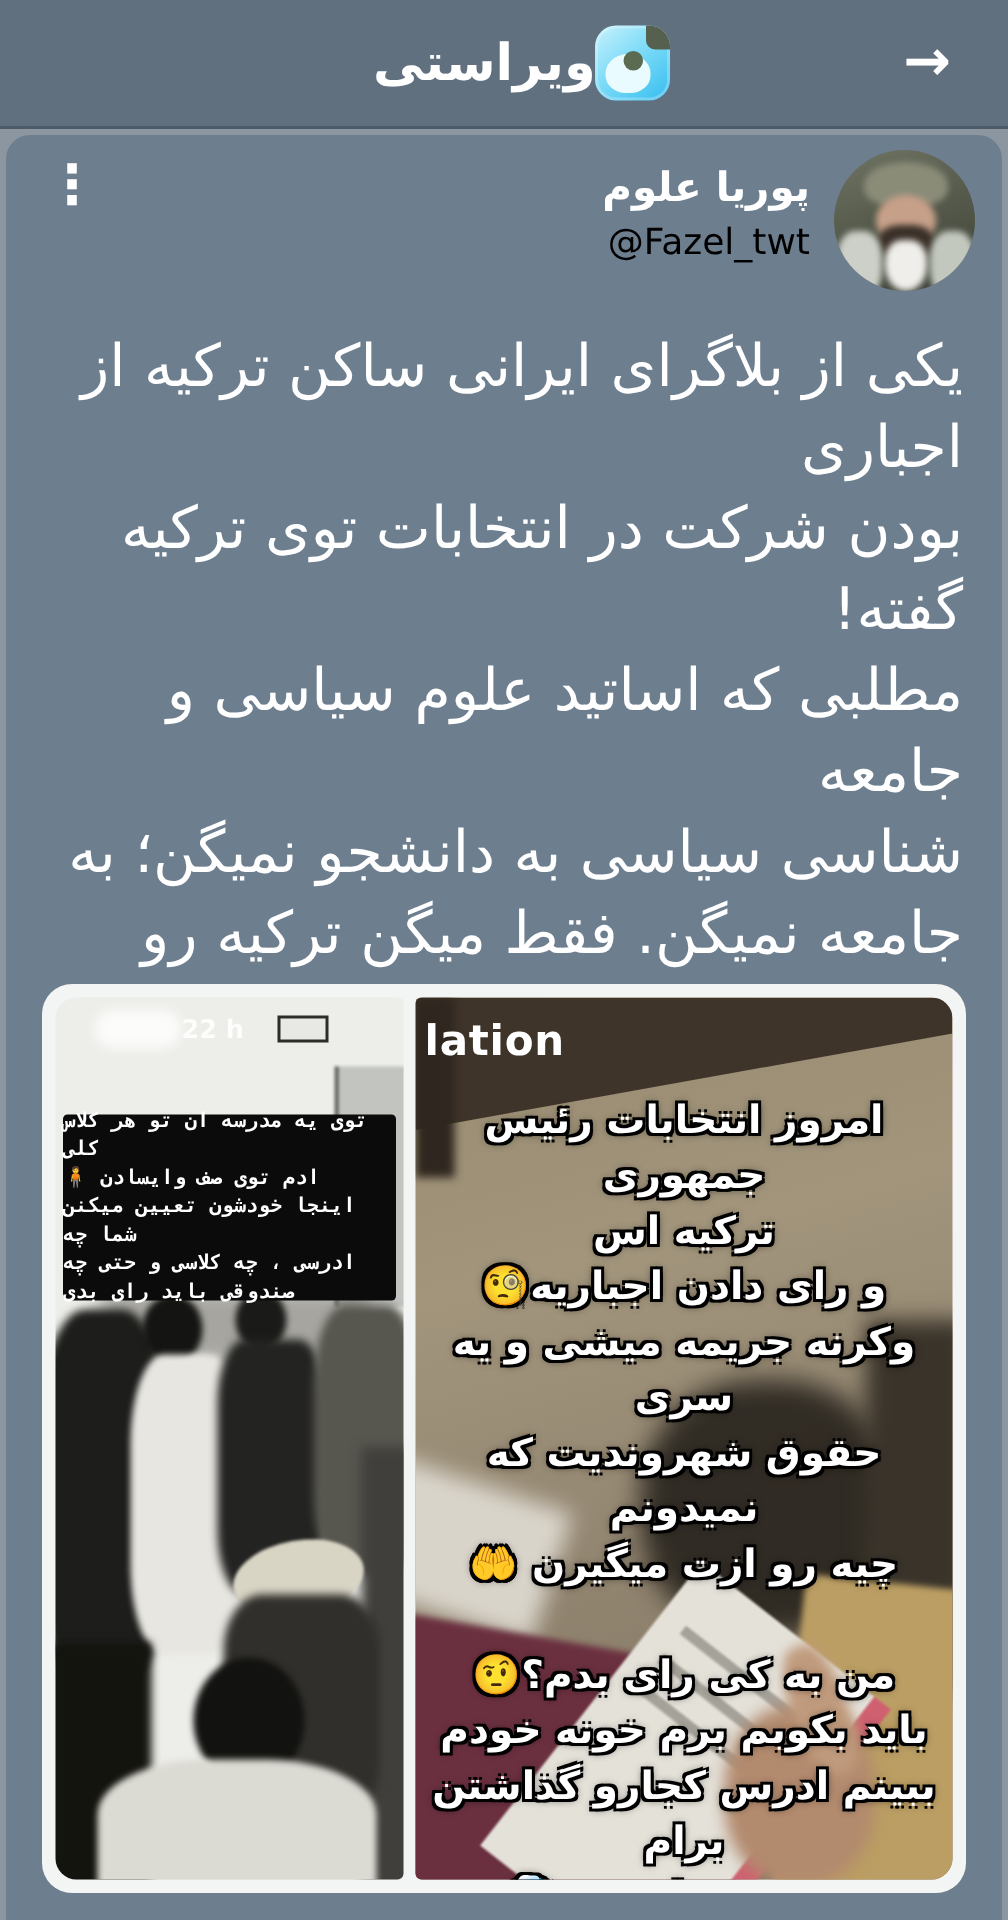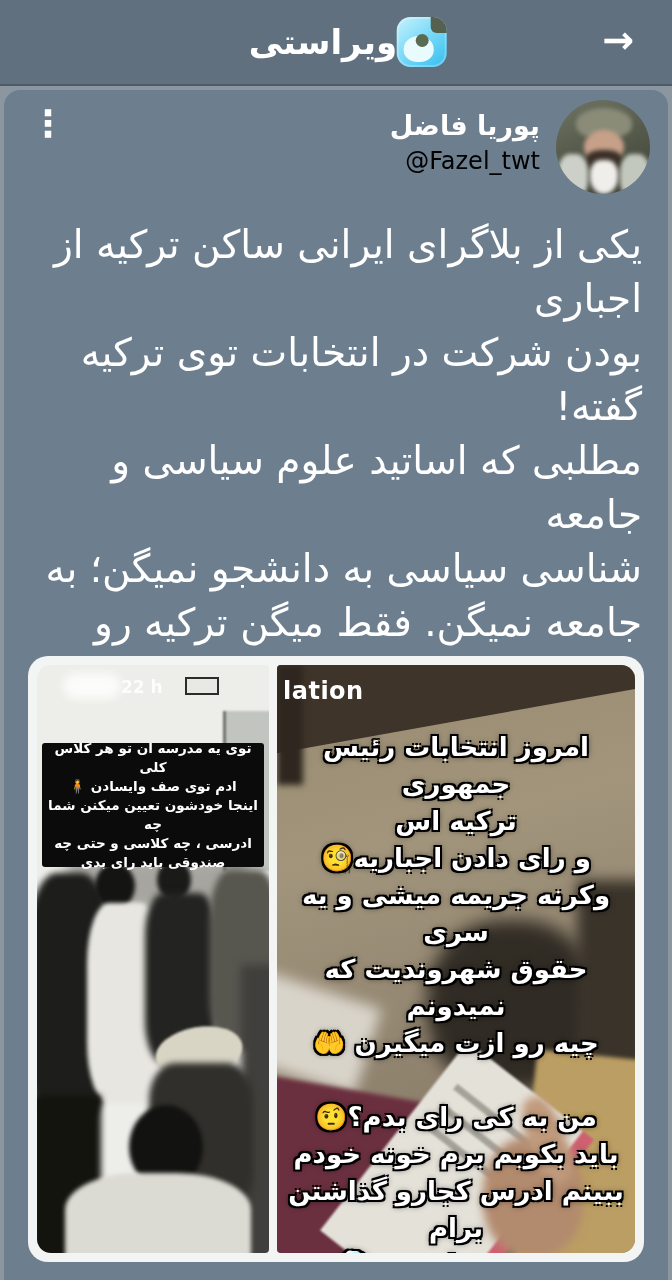--- a/index.html
+++ b/index.html
@@ -81,21 +81,21 @@
   .ts{
     left:84px;top:12px;color:rgba(255,255,255,.85);font-size:17px;font-weight:bold;
   }
   .ts-blob{left:26px;top:8px;width:58px;height:26px;background:rgba(255,255,255,.8);border-radius:13px;filter:blur(4px);}
   .story-box{
     left:5px;top:78px;width:222px;height:124px;background:#0b0b0b;border-radius:3px;
     display:flex;align-items:center;justify-content:center;
   }
   .story-box .txt{
     position:static;color:#ffffff;font-size:13.5px;font-weight:bold;line-height:19px;
-    text-align:center;direction:rtl;white-space:pre-line;width:100%;
+    text-align:left;direction:rtl;white-space:pre-line;width:100%;font-family:Liberation Mono, monospace;
   }
   .blob{filter:blur(3px);}
   
   .sign{left:148px;top:12px;width:30px;height:14px;background:#e8e8e4;border:2px solid #2c2c2a;}
   .door{left:186px;top:46px;width:46px;height:160px;background:#c2c4c0;border-left:3px solid #6e706c;filter:blur(1px);}
   .f1{left:-12px;top:208px;width:88px;height:250px;background:#1d1d1b;border-radius:36%;}
   .f2{left:58px;top:198px;width:40px;height:46px;background:#141412;border-radius:50%;filter:blur(2px);}
   .f3{left:50px;top:238px;width:74px;height:200px;background:#e7e6e1;border-radius:30%;filter:blur(2px);}
   .f4{left:120px;top:195px;width:34px;height:40px;background:#1a1a18;border-radius:50%;filter:blur(2px);}
   .f5{left:108px;top:228px;width:72px;height:170px;background:#232321;border-radius:25%;}
@@ -115,21 +115,21 @@
   .whiteedge{left:-36px;top:322px;width:130px;height:90px;background:#d9d4ca;filter:blur(7px);transform:rotate(18deg);}
   .maroon{left:-30px;top:430px;width:250px;height:210px;background:#6b3040;transform:rotate(10deg);filter:blur(2px);}
   .floor{left:248px;top:392px;width:160px;height:230px;background:#bb9e63;transform:rotate(6deg);filter:blur(2px);}
   .vcard{left:100px;top:400px;width:160px;height:240px;background:#e4e1d9;transform:rotate(38deg);filter:blur(.8px);}
   .vcard .stripe{right:0;top:0;width:14px;height:100%;background:#cf6070;}
   .vcard .l1,.vcard .l2,.vcard .l3{left:18px;width:96px;height:7px;background:#a5a29a;}
   .vcard .l1{top:40px;}.vcard .l2{top:64px;width:80px;}.vcard .l3{top:88px;width:104px;}
   .hand{left:206px;top:472px;width:100px;height:120px;background:#b28a6e;border-radius:45%;filter:blur(5px);}
   .finger{left:252px;top:430px;width:36px;height:90px;background:#c09a7c;border-radius:40%;filter:blur(4px);transform:rotate(-20deg);}
   .partial{
-    left:6px;top:12px;color:#ffffff;font-size:24px;font-weight:bold;letter-spacing:.5px;
+    left:6px;top:12px;color:#ffffff;font-size:28px;font-weight:bold;letter-spacing:.5px;
   }
   .right-caption{
     left:0;right:0;top:64px;direction:rtl;text-align:center;color:#ffffff;
     font-size:26px;font-weight:bold;line-height:37px;white-space:pre-line;
     text-shadow:-2px -2px 0 #000,2px -2px 0 #000,-2px 2px 0 #000,2px 2px 0 #000,0 0 6px rgba(0,0,0,.85);
   }
 </style>
 </head>
 <body>
 
@@ -154,21 +154,21 @@
     <div class="avatar">
       <div class="av-cap"></div>
       <div class="av-face"></div>
       <div class="av-beard"></div>
       <div class="av-jacketL"></div>
       <div class="av-jacketR"></div>
       <div class="av-cup"></div>
     </div>
 
     <div class="author">
-      <div class="name">پوریا فاضل</div>
+      <div class="name">پوریا علوم</div>
       <div class="handle">@Fazel_twt</div>
     </div>
 
     <div class="body-text">یکی از بلاگرای ایرانی ساکن ترکیه از اجباری
 بودن شرکت در  انتخابات توی ترکیه گفته!
 مطلبی که اساتید علوم سیاسی و جامعه
 شناسی سیاسی به دانشجو نمیگن؛ به
 جامعه نمیگن. فقط میگن ترکیه رو ببینید؛
 مشروب ازاد؛ زن‌بارگی آزاد؛ صنعت
 توریسمش فلان فلان؛ اسلامی هم هست!

